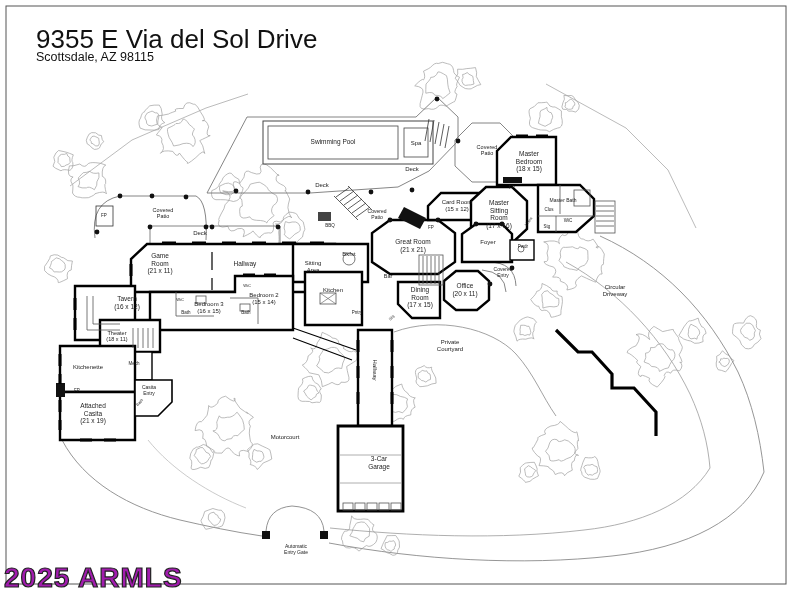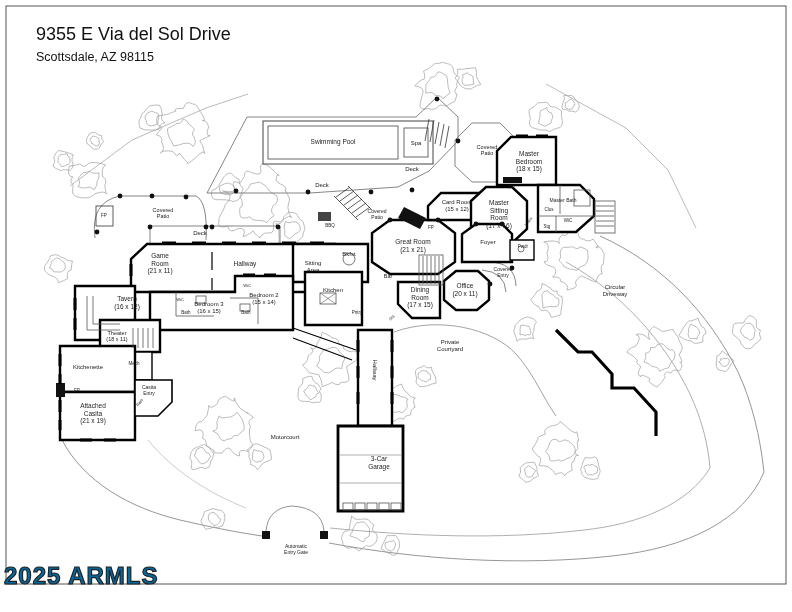--- a/index.html
+++ b/index.html
@@ -1,21 +1,21 @@
 <!DOCTYPE html>
 <html><head>
 <meta charset="utf-8">
 <style>
   html,body{margin:0;padding:0;background:#fff;}
   #page{position:relative;width:792px;height:612px;background:#fff;overflow:hidden;
         font-family:"Liberation Sans",sans-serif;color:#1a1a1a;}
-  .title{position:absolute;left:36px;top:24px;font-size:18px;color:#111;}
+  .title{position:absolute;left:36px;top:24px;font-size:26px;color:#111;}
   .subtitle{position:absolute;left:36px;top:50px;font-size:12.5px;color:#111;}
-  .watermark{position:absolute;left:4px;top:562px;font-size:24px;font-weight:bold;
-             letter-spacing:1px;color:#0369a1;-webkit-text-stroke:1.2px #222;z-index:5;}
+  .watermark{position:absolute;left:4px;top:562px;font-size:28px;font-weight:bold;
+             letter-spacing:1px;color:#a21caf;-webkit-text-stroke:1.2px #222;z-index:5;}
   .labels{position:absolute;left:0;top:0;width:792px;height:612px;z-index:3;pointer-events:none;}
   .fpl{position:absolute;white-space:pre-line;text-align:center;line-height:1.18;color:#1c1c1c;}
   svg{position:absolute;left:0;top:0;z-index:1;}
 </style>
 </head>
 <body>
 
 <div id="page">
 
   <svg width="792" height="612" viewBox="0 0 792 612">

